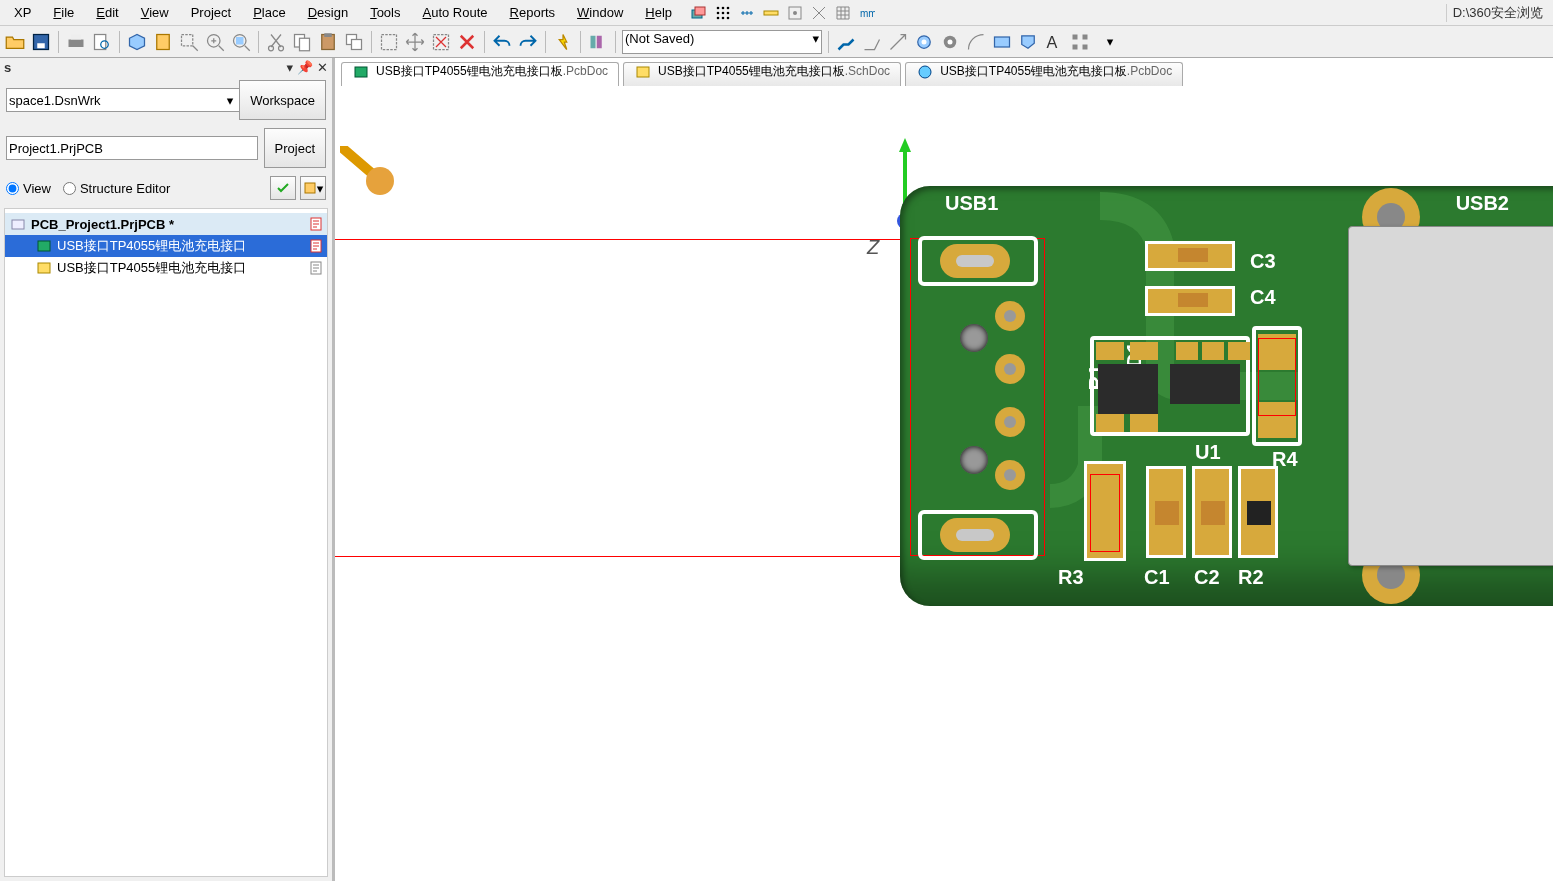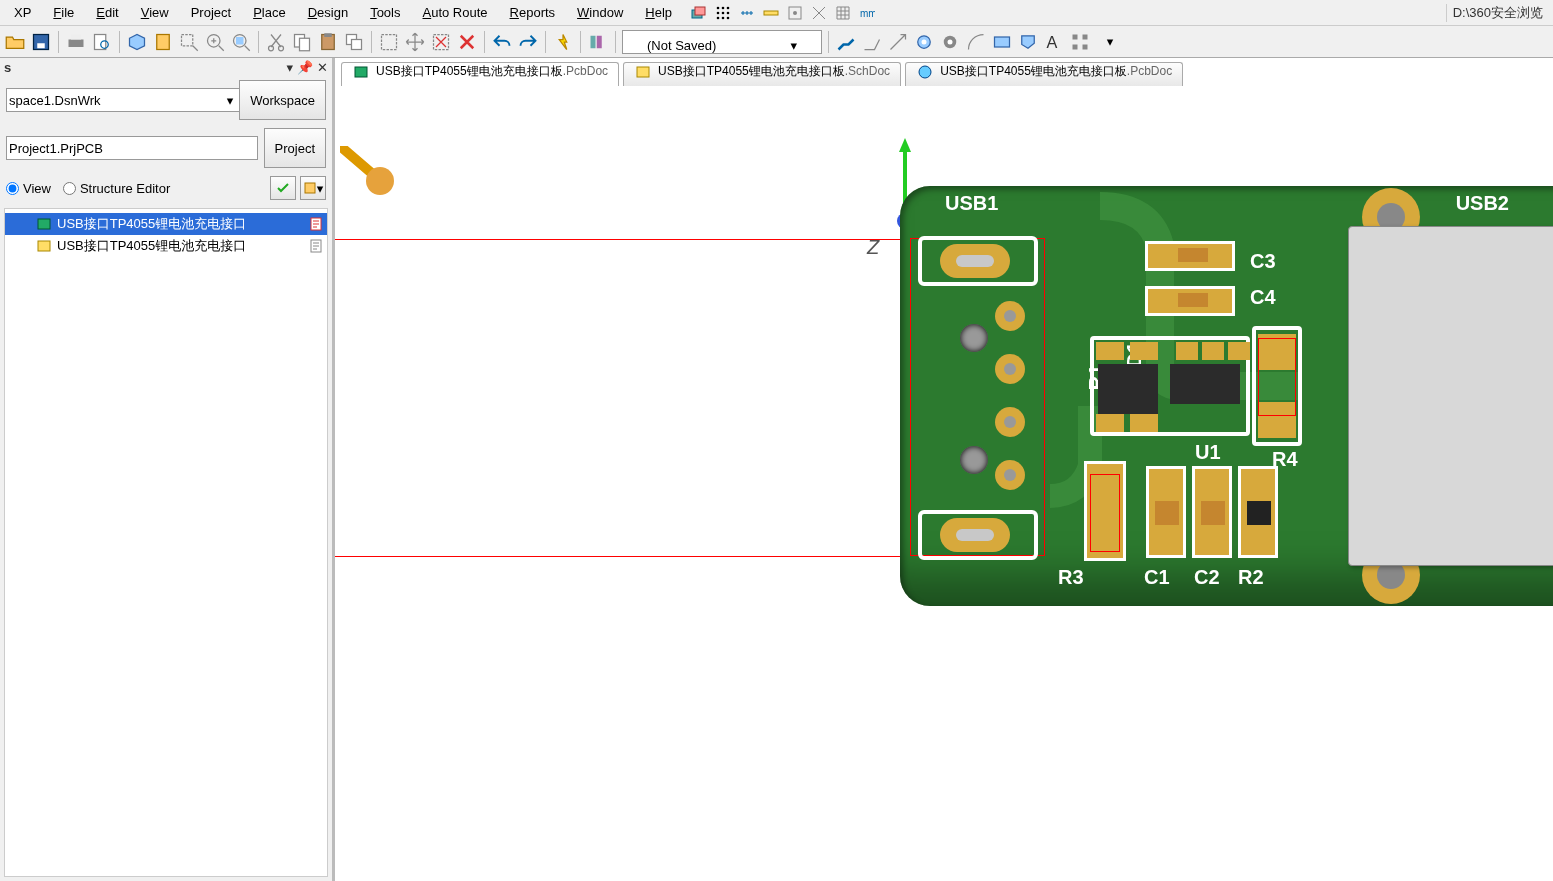--- a/index.html
+++ b/index.html
@@ -8,21 +8,21 @@
 .menubar .mi{padding:2px 10px;cursor:pointer;white-space:nowrap}
 .menubar .mi u{text-decoration:underline}
 .menubar .spacer{flex:1}
 .menubar .path{padding:0 6px;color:#333;border-left:1px solid #ccc;font-size:13px}
 .menubar .ticons{display:flex;gap:6px;padding:0 6px}
 .iconbox{width:18px;height:18px;display:inline-flex;align-items:center;justify-content:center}
 .iconbox svg{width:16px;height:16px}
 .toolbar{height:32px;display:flex;align-items:center;background:#f0f0f0;border-bottom:1px solid #aaa;padding:0 4px;gap:4px}
 .tb-btn{width:22px;height:22px;display:inline-flex;align-items:center;justify-content:center;border:1px solid transparent;border-radius:2px;cursor:pointer}
 .tb-sep{width:1px;height:22px;background:#bbb;margin:0 2px}
-.combo{height:24px;border:1px solid #999;background:#fff;display:flex;align-items:flex-end;padding:0 24px;min-width:200px;gap:6px;position:relative}
+.combo{height:24px;border:1px solid #999;background:#fff;display:flex;align-items:flex-start;padding:0 2px;min-width:200px;gap:6px;position:relative}
 .combo .arrow{margin-left:auto}
 .main{display:flex;height:calc(881px - 26px - 32px)}
 .sidebar{width:335px;border-right:3px solid #bbb;background:#f0f0f0;display:flex;flex-direction:column}
 .panel-hdr{height:18px;display:flex;align-items:center;justify-content:flex-end;padding:0 4px;gap:4px;color:#333}
 .formrow{display:flex;align-items:center;padding:4px 6px;gap:6px}
 .formrow input.tf{flex:1;height:24px;border:1px solid #999;padding:0 2px;font-size:13px;background:#fff}
 .formrow button{height:40px;padding:0 10px;border:1px solid #999;background:linear-gradient(#fdfdfd,#e5e5e5);cursor:pointer;font-size:13px}
 .viewrow{display:flex;align-items:center;padding:4px 6px;gap:12px}
 .viewrow label{display:flex;align-items:center;gap:4px;font-size:13px}
 .viewrow input[type=radio]{margin:0}
@@ -359,20 +359,34 @@
             <svg width="14" height="14">
               <path d="M2 7l3 3 7-7" stroke="#2a2" fill="none" stroke-width="2"></path>
             </svg>
           </span>
         <span class="sq"><svg width="14" height="14">
               <rect x="2" y="2" width="10" height="10" fill="#fc6" stroke="#a70"></rect>
             </svg>▾</span>
       </div>
     </div>
     <div class="tree">
+      <div class="node root">
+        <span class="iconbox">
+            <svg viewBox="0 0 16 16">
+              <rect x="2" y="4" width="12" height="9" fill="#eef" stroke="#88a"></rect>
+            </svg>
+          </span>
+        <span>PCB_Project1.PrjPCB *</span>
+        <span class="redpage" style="margin-left:auto">
+            <svg viewBox="0 0 14 14">
+              <rect x="2" y="1" width="10" height="12" fill="#fff" stroke="#d33"></rect>
+              <path d="M4 4h6M4 7h6M4 10h4" stroke="#d33"></path>
+            </svg>
+          </span>
+      </div>
       <div class="node indent2 sel">
         <span class="iconbox">
             <svg viewBox="0 0 16 16">
               <rect x="2" y="3" width="12" height="10" fill="#2a6" stroke="#053"></rect>
             </svg>
           </span>
         <span>USB接口TP4055锂电池充电接口</span>
         <span class="redpage" style="margin-left:auto">
             <svg viewBox="0 0 14 14">
               <rect x="2" y="1" width="10" height="12" fill="#fff" stroke="#d33"></rect>

